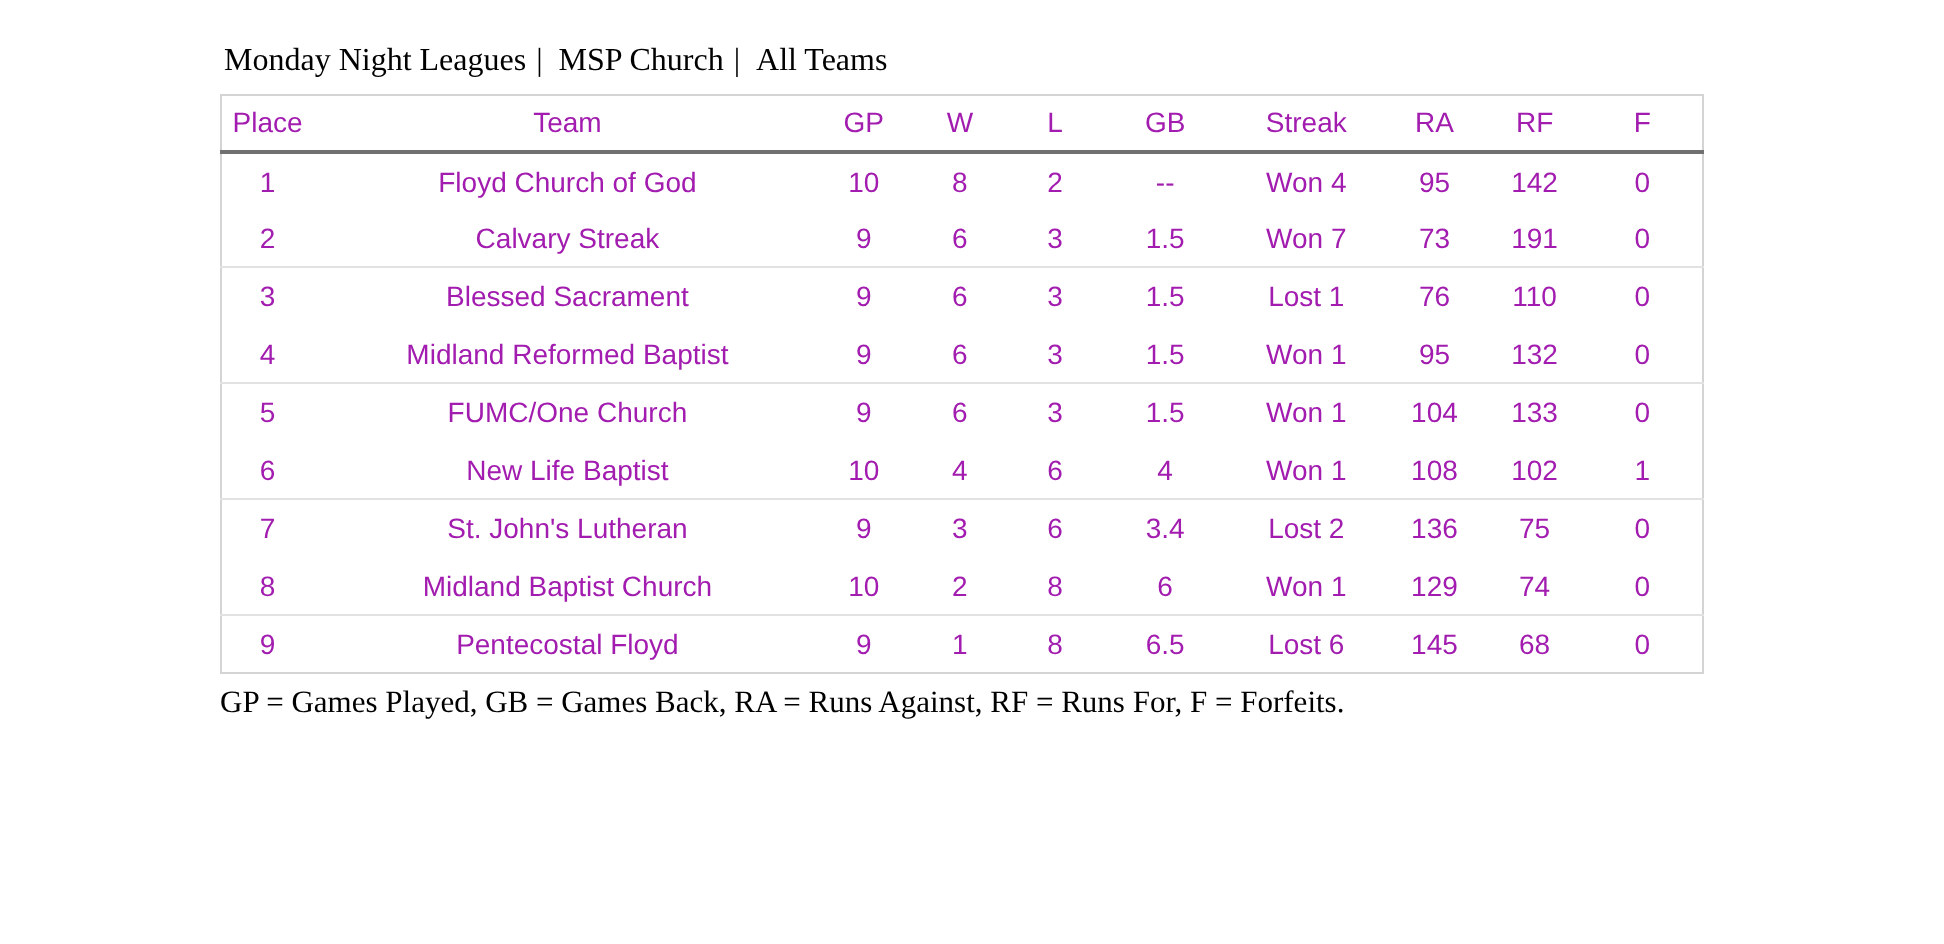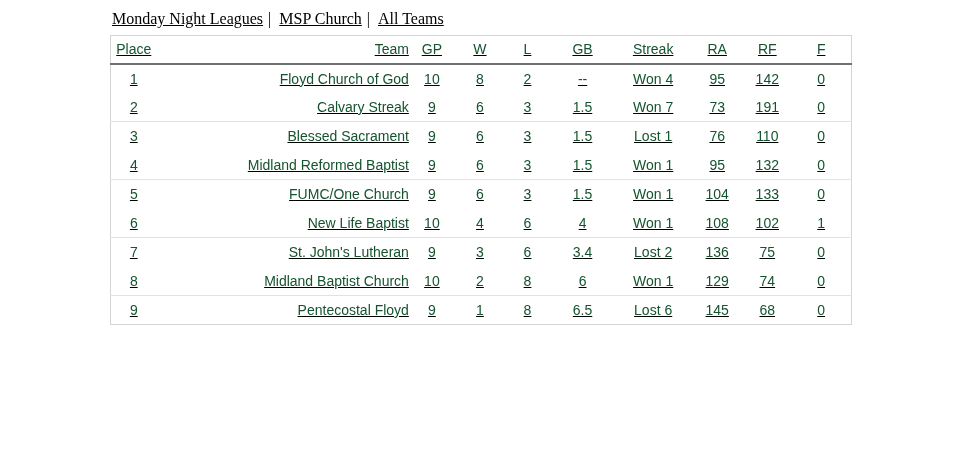--- a/index.html
+++ b/index.html
@@ -8,23 +8,22 @@
     padding: 0;
     background: #ffffff;
     width: 972px;
     height: 472px;
     overflow: hidden;
     font-family: "Liberation Sans", "DejaVu Sans", sans-serif;
   }
   .page {
     position: absolute;
     left: 110px;
-    top: 10px;
+    top: 22px;
     width: 744px;
-    text-decoration: underline;
   }
   
   .breadcrumb {
     font-family: "Liberation Serif", "DejaVu Serif", serif;
     font-size: 16px;
     color: #000000;
     margin-left: 2px;
     white-space: nowrap;
   }
   .crumb { color: #000000; cursor: pointer; }
@@ -42,38 +41,38 @@
     height: 23px;
   }
   .sort-icon { display: inline-flex; align-items: center; }
   
   table.standings {
     margin-top: 7px;
     border-collapse: collapse;
     table-layout: fixed;
     width: 742px;
     font-size: 14px;
-    color: #14532d;
+    color: #a21caf;
     border: 1px solid #d4d4d4;
   }
   table.standings thead th {
     font-weight: normal;
     height: 28px;
     border-bottom: 2px solid #707070;
     padding: 0;
     vertical-align: middle;
     cursor: pointer;
   }
   table.standings tbody td {
     height: 29px;
     padding: 0;
     vertical-align: middle;
   }
   table.standings .center { text-align: center; }
-  table.standings .left { text-align: right; padding-left: 2px; }
+  table.standings .left { text-align: center; padding-left: 2px; }
   table.standings tbody tr.pair-end td { border-bottom: 1px solid #e2e2e2; }
   
   .legend {
     margin: 6px 0 0 0;
     font-family: "Liberation Serif", "DejaVu Serif", serif;
     font-size: 15.5px;
     color: #000000;
     white-space: nowrap;
   }
 </style>
@@ -217,14 +216,15 @@
           <td class="center">8</td>
           <td class="center">6.5</td>
           <td class="center">Lost 6</td>
           <td class="center">145</td>
           <td class="center">68</td>
           <td class="center">0</td>
         </tr>
       </tbody>
   </table>
 
+  <p class="legend">GP = Games Played, GB = Games Back, RA = Runs Against, RF = Runs For, F = Forfeits.</p>
 
 </div>
 
 </body></html>

